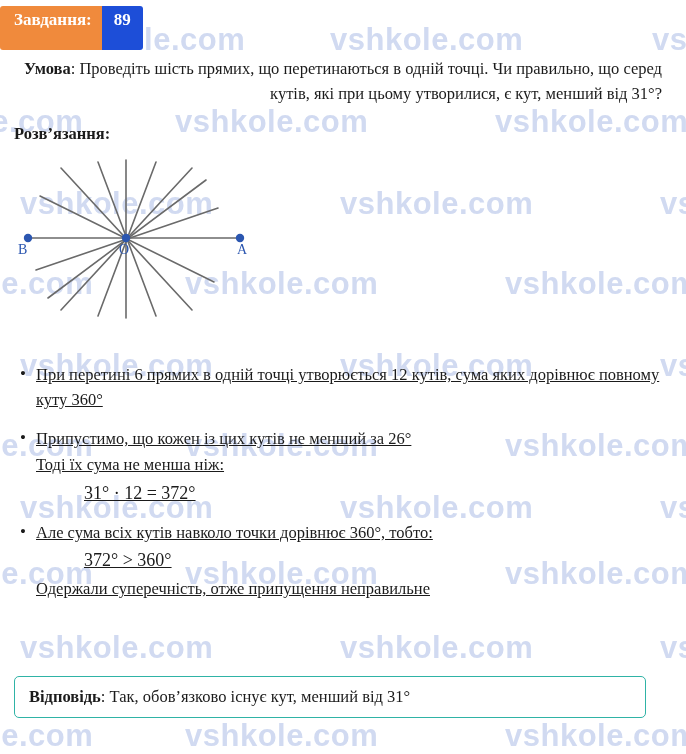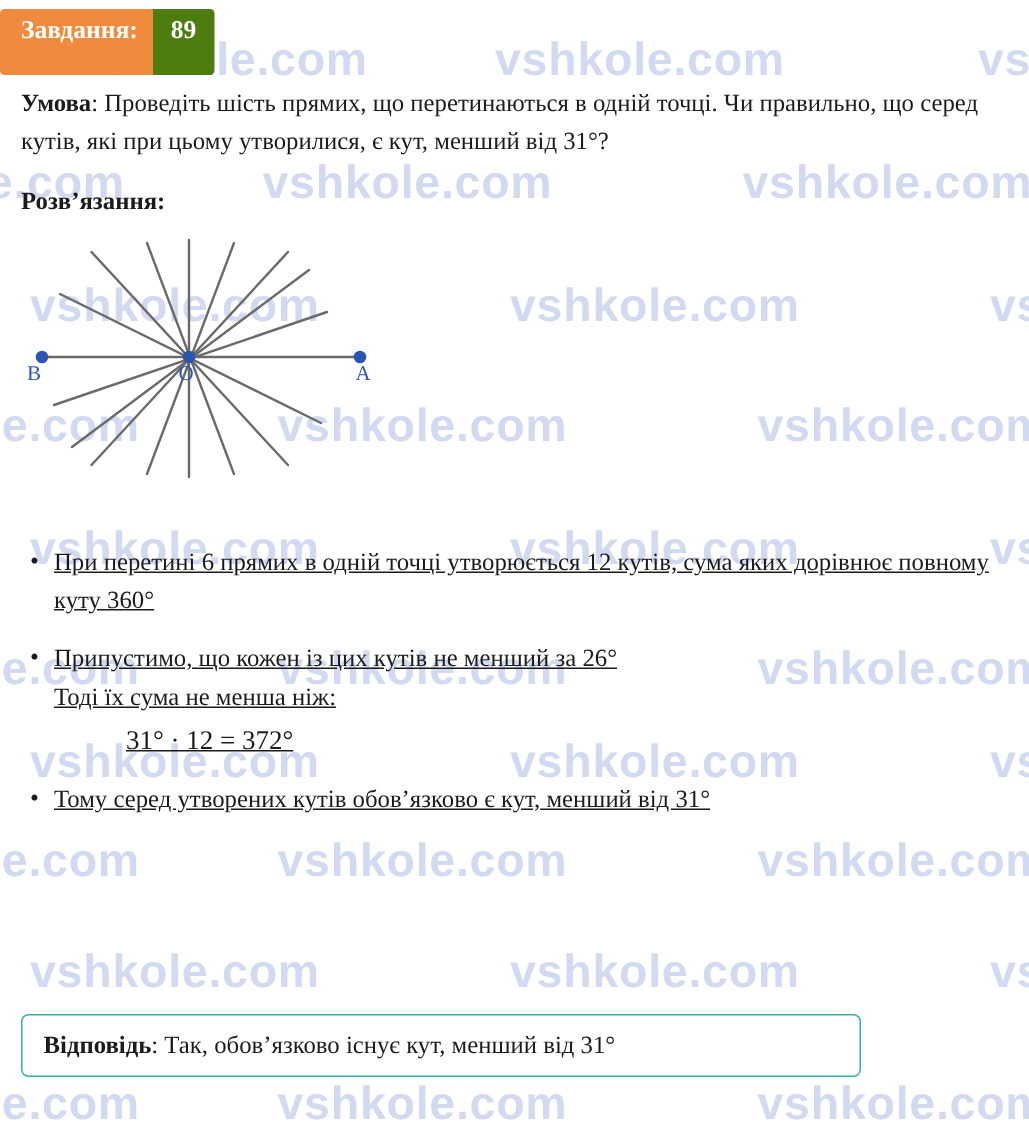--- a/index.html
+++ b/index.html
@@ -47,38 +47,39 @@
   .task-label {
     background: #f08a3c;
     color: #ffffff;
     font-family: "Liberation Serif", serif;
     font-weight: 700;
     font-size: 17px;
     padding: 4px 10px 20px 14px;
     border-radius: 3px 0 0 3px;
   }
   .task-num {
-    background: #4d7c0f;
+    background: #1d4ed8;
     color: #ffffff;
     font-family: "Liberation Serif", serif;
     font-weight: 700;
     font-size: 17px;
     padding: 4px 12px;
     border-radius: 0 3px 3px 0;
   }
 
   
   .umova {
     position: absolute;
     top: 56px;
     left: 14px;
     width: 648px;
     font-size: 16.5px;
     line-height: 25px;
     z-index: 2;
+    text-align: right;
   }
   .umova b { font-weight: 700; }
 
   .rozv {
     position: absolute;
     top: 124px;
     left: 14px;
     font-size: 16.5px;
     font-weight: 700;
     z-index: 2;
@@ -125,21 +126,21 @@
     font-size: 18px;
     line-height: 30px;
     margin-left: 48px;
   }
 
   
   .answer {
     position: absolute;
     left: 14px;
     top: 676px;
-    width: 560px;
+    width: 632px;
     border: 1.5px solid #2fb3a6;
     border-radius: 5px;
     background: rgba(255,255,255,.75);
     padding: 10px 14px;
     font-size: 16.5px;
     z-index: 2;
     box-sizing: border-box;
   }
   .answer b { font-weight: 700; }
 </style>
@@ -227,22 +228,24 @@
   <div class="bullet">
     <span>При перетині 6 прямих в одній точці утворюється 12 кутів, сума яких дорівнює повному куту 360°</span>
   </div>
 
   <div class="bullet" style="margin-bottom:6px;">
     <span>Припустимо, що кожен із цих кутів не менший за 26°</span>
     <div class="sub">Тоді їх сума не менша ніж:</div>
     <div class="math">31° · 12 = 372°</div>
   </div>
 
-
-  <div class="bullet" style="margin-top:12px;">
-    <span>Тому серед утворених кутів обов’язково є кут, менший від 31°</span>
+  <div class="bullet" style="margin-top:12px; margin-bottom:6px;">
+    <span>Але сума всіх кутів навколо точки дорівнює 360°, тобто:</span>
+    <div class="math">372° &gt; 360°</div>
+    <div class="sub">Одержали суперечність, отже припущення неправильне</div>
   </div>
+
 
 </div>
 
 <div class="answer">
   <b>Відповідь</b><span>: Так, обов’язково існує кут, менший від 31°</span>
 </div>
 
 </body></html>

